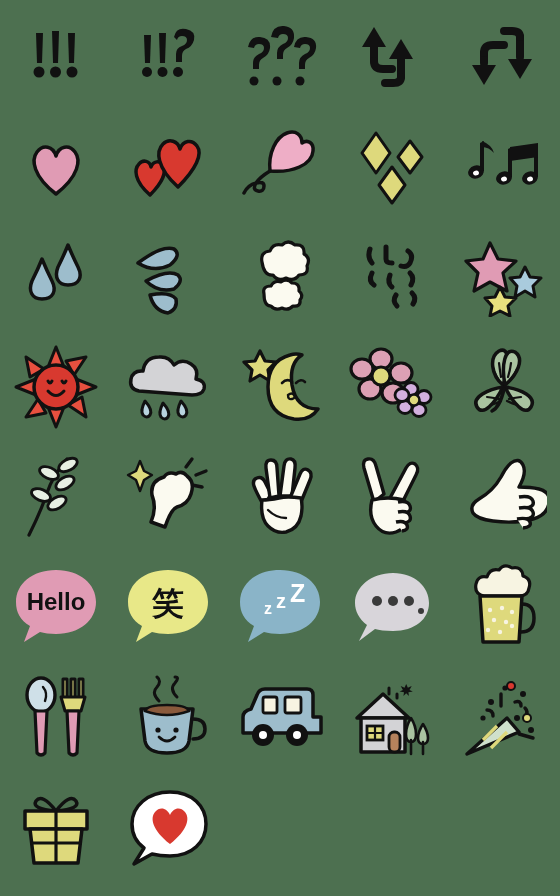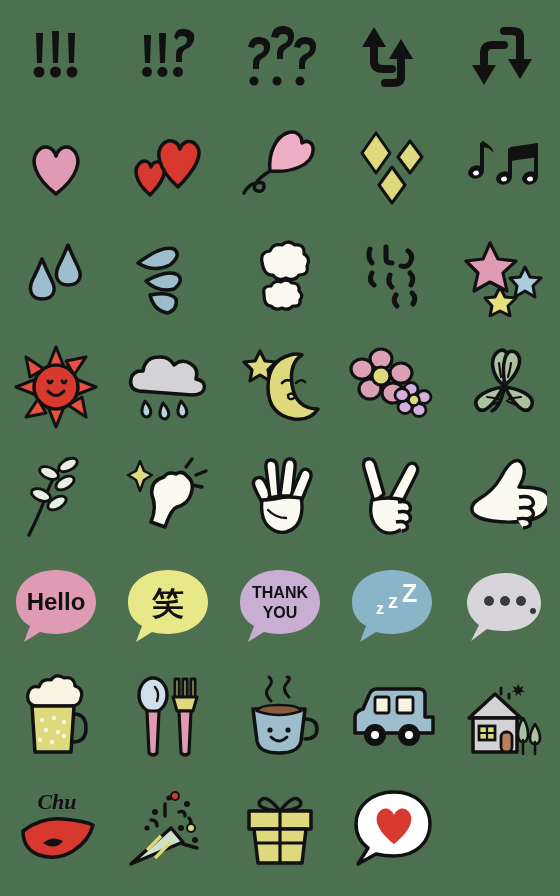--- a/index.html
+++ b/index.html
@@ -369,28 +369,20 @@
   </div>
 
 
   <div class="cell">
     <svg width="92" height="82" viewBox="0 0 92 82">
       <path d="M46 4 C70 4 86 18 86 36 C86 54 70 68 46 68 C40 68 34 67 30 66 L14 76 L20 60 C10 54 6 46 6 36 C6 18 22 4 46 4 Z" fill="#e8e888" stroke="none"></path>
       <text x="46" y="48" text-anchor="middle" font-family="'DejaVu Sans',sans-serif" font-size="32" font-weight="bold" fill="#111111">笑</text>
     </svg>
   </div>
 
-  <div class="cell">
-    <svg width="92" height="82" viewBox="0 0 92 82">
-      <path d="M46 4 C70 4 86 18 86 36 C86 54 70 68 46 68 C40 68 34 67 30 66 L14 76 L20 60 C10 54 6 46 6 36 C6 18 22 4 46 4 Z" fill="#c9aed4" stroke="none"></path>
-      <text x="46" y="32" text-anchor="middle" font-family="'Liberation Sans',sans-serif" font-size="16" font-weight="bold" fill="#111111">THANK</text>
-      <text x="46" y="52" text-anchor="middle" font-family="'Liberation Sans',sans-serif" font-size="16" font-weight="bold" fill="#111111">YOU</text>
-      <text class="sr">THANK YOU</text>
-    </svg>
-  </div>
 
   <div class="cell">
     <svg width="92" height="82" viewBox="0 0 92 82">
       <path d="M46 4 C70 4 86 18 86 36 C86 54 70 68 46 68 C40 68 34 67 30 66 L14 76 L20 60 C10 54 6 46 6 36 C6 18 22 4 46 4 Z" fill="#8ab4c8" stroke="none"></path>
       <text x="30" y="48" font-family="'Liberation Sans',sans-serif" font-size="16" font-weight="bold" fill="#ffffff">z</text>
       <text x="42" y="42" font-family="'Liberation Sans',sans-serif" font-size="20" font-weight="bold" fill="#ffffff">z</text>
       <text x="56" y="36" font-family="'Liberation Sans',sans-serif" font-size="25" font-weight="bold" fill="#ffffff">Z</text>
       <text class="sr">zzz</text>
     </svg>
   </div>
@@ -490,28 +482,20 @@
       <path d="M26 52 L26 66 M18 59 L34 59" stroke="#111111" stroke-width="2.2"></path>
       <rect x="40" y="58" width="11" height="20" rx="5" fill="#b5825c" stroke="#111111" stroke-width="2.8"></rect>
       <g fill="#a9c3a0" stroke="#111111" stroke-width="2.6" stroke-linejoin="round">
         <path d="M62 44 q5 8 5 16 q0 8 -5 8 q-5 0 -5 -8 q0 -8 5 -16 z"></path>
         <path d="M74 50 q5 8 5 14 q0 6 -5 6 q-5 0 -5 -6 q0 -6 5 -14 z"></path>
       </g>
       <path d="M62 66 L62 80 M74 68 L74 80" stroke="#111111" stroke-width="2.6" stroke-linecap="round"></path>
     </svg>
   </div>
 
-  <div class="cell">
-    <span class="sr">Chu</span>
-    <svg width="86" height="80" viewBox="0 0 86 80">
-      <text x="44" y="22" text-anchor="middle" font-family="'Liberation Serif',serif" font-size="22" font-style="italic" font-weight="bold" fill="#111111">Chu</text>
-      <path d="M10 44 q18 -14 40 -12 q22 2 30 6 q-4 16 -20 26 q-16 10 -34 4 q-16 -6 -16 -24 z" fill="#d8392f" stroke="#111111" stroke-width="3.5" stroke-linejoin="round"></path>
-      <path d="M30 56 q10 -8 20 -2 q-8 10 -20 2 z" fill="#111111"></path>
-    </svg>
-  </div>
 
   <div class="cell">
     <span class="sr">Party popper</span>
     <svg width="86" height="86" viewBox="0 0 86 86">
       <path d="M6 80 L46 44 L58 58 Z" fill="#cfe0cc" stroke="#111111" stroke-width="3.4" stroke-linejoin="round"></path>
       <g stroke="#ded97c" stroke-width="3.4" fill="none">
         <path d="M22 66 L36 52"></path>
           <path d="M30 74 L46 58"></path>
       </g>
       <g fill="#111111">

